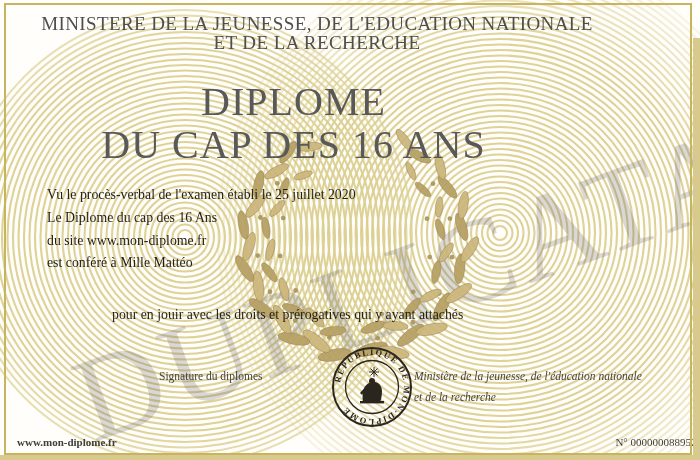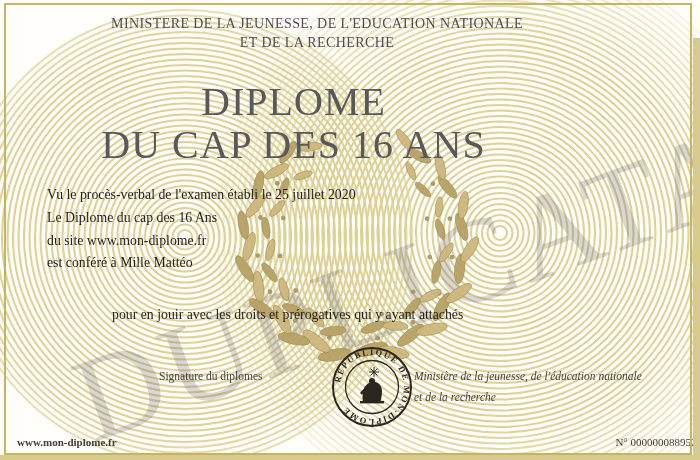--- a/index.html
+++ b/index.html
@@ -10,21 +10,21 @@
   #deco-guilloche{z-index:1;}
   .watermark{position:absolute;z-index:2;left:80px;top:345px;font-size:120px;line-height:1;
         font-family:"Liberation Serif",serif;color:rgba(95,95,95,0.24);letter-spacing:5px;
         white-space:nowrap;transform:rotate(-20deg);transform-origin:0 50%;}
   #deco-wreath{z-index:3;}
   .frame{position:absolute;z-index:6;left:4px;top:3px;width:684px;height:448px;
         border:2px solid #c8b45e;}
   .edge-bottom{position:absolute;z-index:7;left:0;top:455px;width:700px;height:5px;background:#d7ca8c;}
   .edge-right{position:absolute;z-index:7;left:693px;top:38px;width:7px;height:418px;background:#d7ca8c;}
   .txt{position:absolute;z-index:5;}
-  .header{left:0;top:14px;width:634px;text-align:center;font-size:14px;line-height:19px;
+  .header{left:0;top:14px;width:634px;text-align:center;font-size:19px;line-height:19px;
         color:#4e4e4e;letter-spacing:0.4px;}
   .title{left:0;top:74px;width:587px;text-align:center;font-size:40px;line-height:43px;
         color:#595959;letter-spacing:1px;margin-top:6px;}
   .body-block{left:47px;top:184px;width:480px;font-size:13.8px;line-height:22.8px;color:#211f18;}
   .grant-line{left:112px;top:307px;font-size:13.8px;color:#211f18;}
   .signature{left:159px;top:370px;font-size:11.5px;color:#45433c;}
   .ministry{left:414px;top:366px;font-size:11.5px;line-height:21px;color:#45433c;font-style:italic;}
   .footer-site{left:17px;top:436px;font-size:11px;color:#3f3e38;font-weight:bold;}
   .footer-serial{left:17px;top:436px;width:685px;text-align:right;font-size:11px;color:#3f3e38;}
   #deco-seal{z-index:5;}

